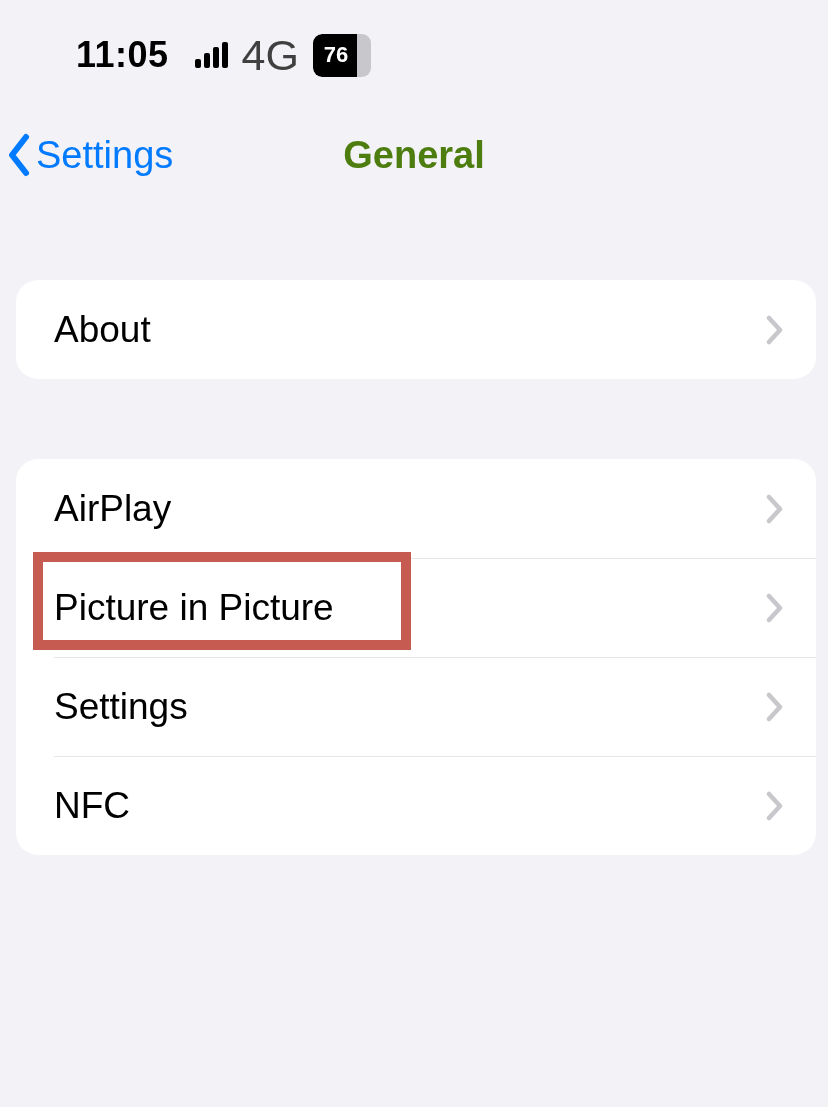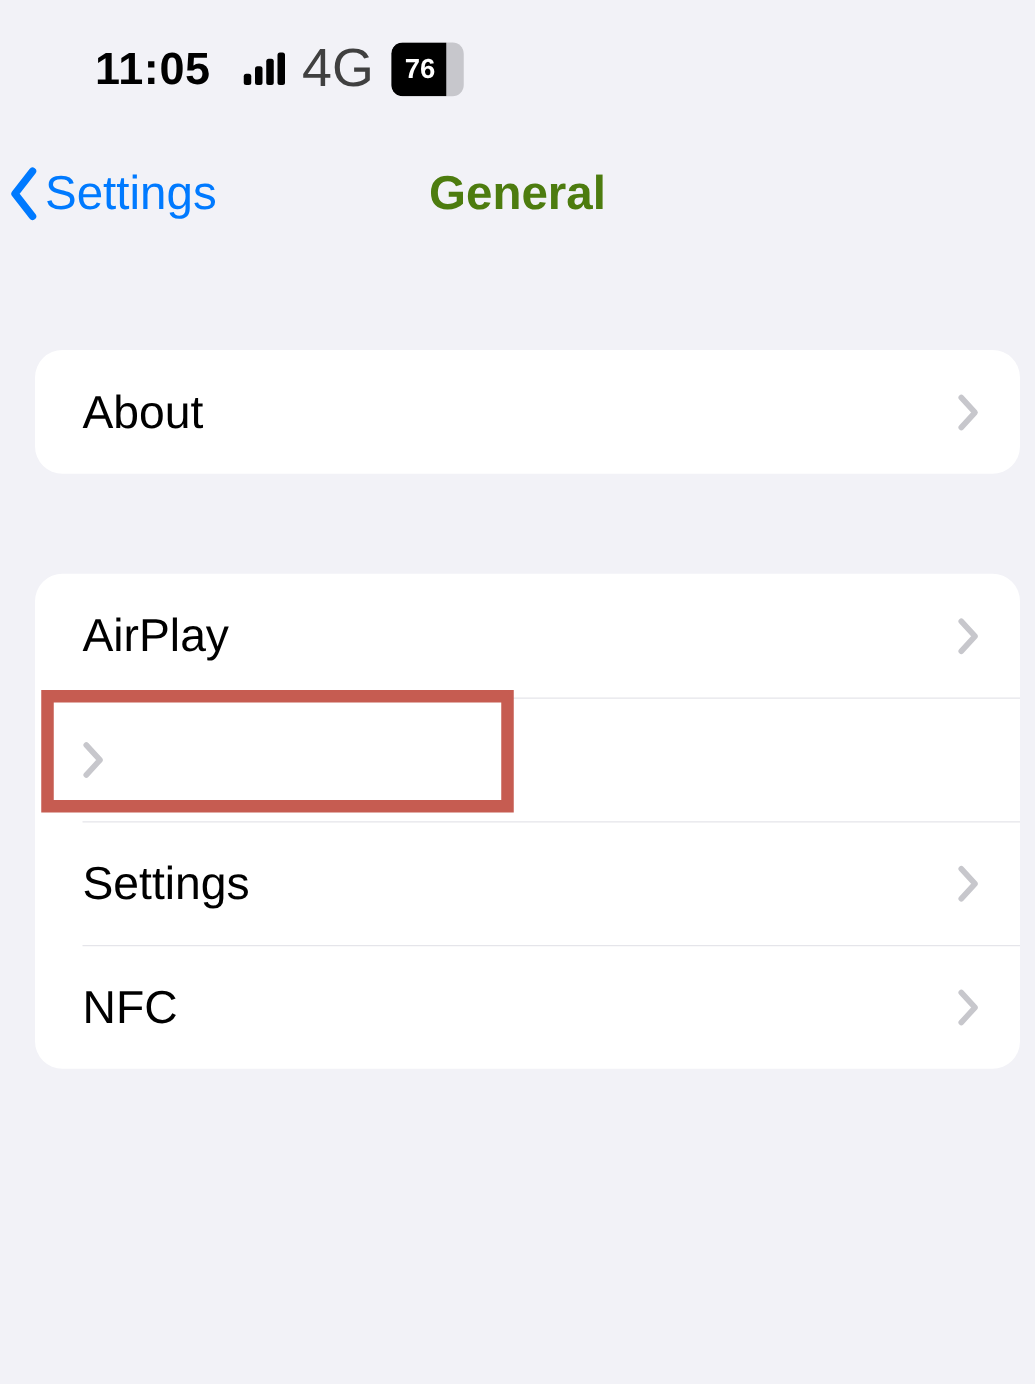--- a/index.html
+++ b/index.html
@@ -119,21 +119,21 @@
   .page-title {
     width: 100%;
     text-align: center;
     font-size: 38px;
     font-weight: 600;
     color: #4d7c0f;
   }
 
   
   .content {
-    padding: 80px 12px 0 28px;
+    padding: 80px 12px 0 16px;
   }
   .group {
     background: #fff;
     border-radius: 22px;
     overflow: hidden;
   }
   .group + .group {
     margin-top: 80px;
   }
   .row {
@@ -223,20 +223,21 @@
   <div class="group">
     <div class="row">
       <span class="row-label">AirPlay</span>
       <span class="chevron">
         <svg width="18" height="30" viewBox="0 0 18 30">
             <polyline points="3,3 14,15 3,27" fill="none" stroke="#c7c7cc" stroke-width="4.5" stroke-linecap="round" stroke-linejoin="round"></polyline>
           </svg>
       </span>
     </div>
     <div class="row">
+      <span class="row-label">Picture in Picture</span>
       <span class="chevron">
         <svg width="18" height="30" viewBox="0 0 18 30">
             <polyline points="3,3 14,15 3,27" fill="none" stroke="#c7c7cc" stroke-width="4.5" stroke-linecap="round" stroke-linejoin="round"></polyline>
           </svg>
       </span>
     </div>
     <div class="row">
       <span class="row-label">Settings</span>
       <span class="chevron">
         <svg width="18" height="30" viewBox="0 0 18 30">

